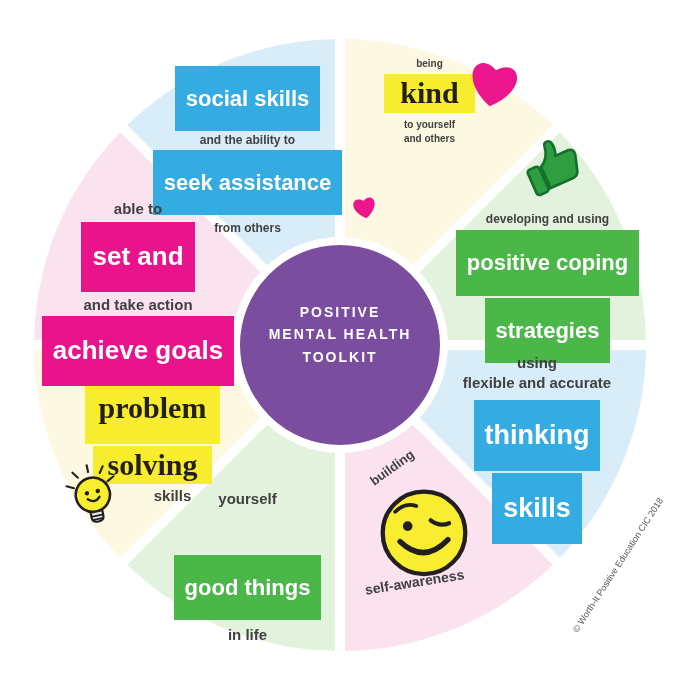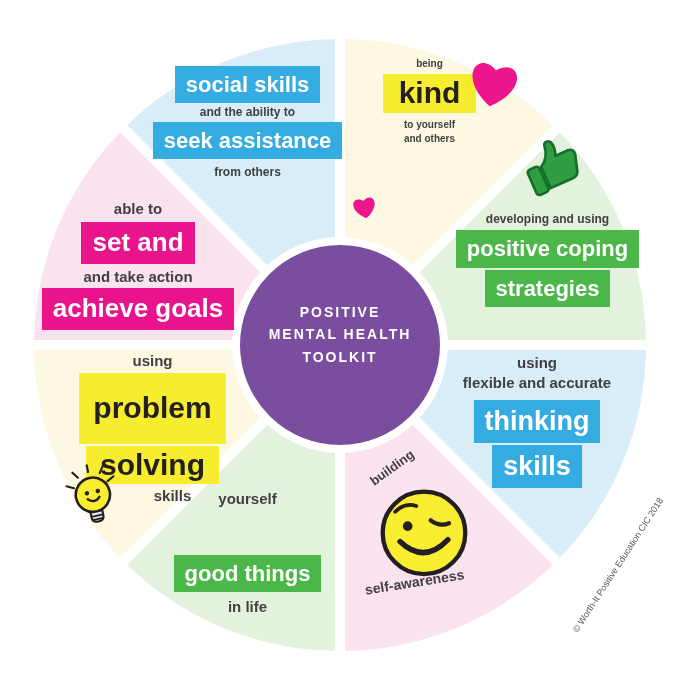--- a/index.html
+++ b/index.html
@@ -6,24 +6,24 @@
   .stage{
     position:relative;width:675px;height:675px;background:#fff;overflow:hidden;
     font-family:"Liberation Sans","DejaVu Sans",sans-serif;
   }
   svg.wheel{position:absolute;left:0;top:0;}
   .seg{position:absolute;text-align:center;color:#414042;font-weight:700;z-index:3;}
   .line{margin:2px 0;line-height:1.2;}
   .sm12{font-size:12px;}
   .sm13{font-size:15px;}
   .sm14{font-size:10px;}
-  .hl{display:inline-block;color:#fff;padding:6px 11px;line-height:1.15;}
+  .hl{display:inline-block;color:#fff;padding:20px 11px;line-height:1.15;}
   .hl-blue{background:#35ace1;}
   .hl-green{background:#4bb749;}
-  .hl-yellow{background:#f7ec2e;color:#231f20;}
+  .hl-yellow{background:#f7ec2e;color:#231f20;font-family:Liberation Serif, serif;}
   .hl-pink{background:#e9138c;}
   .t22{font-size:22px;}
   .t23{font-size:22px;margin-top:42px;}
   .t26{font-size:26px;}
   .t27{font-size:27px;}
   .t30{font-size:30px;}
   .center-label{
     position:absolute;left:230px;top:301px;width:220px;text-align:center;
     color:#fff;font-size:14px;font-weight:700;letter-spacing:2px;line-height:1.6;z-index:4;
   }

